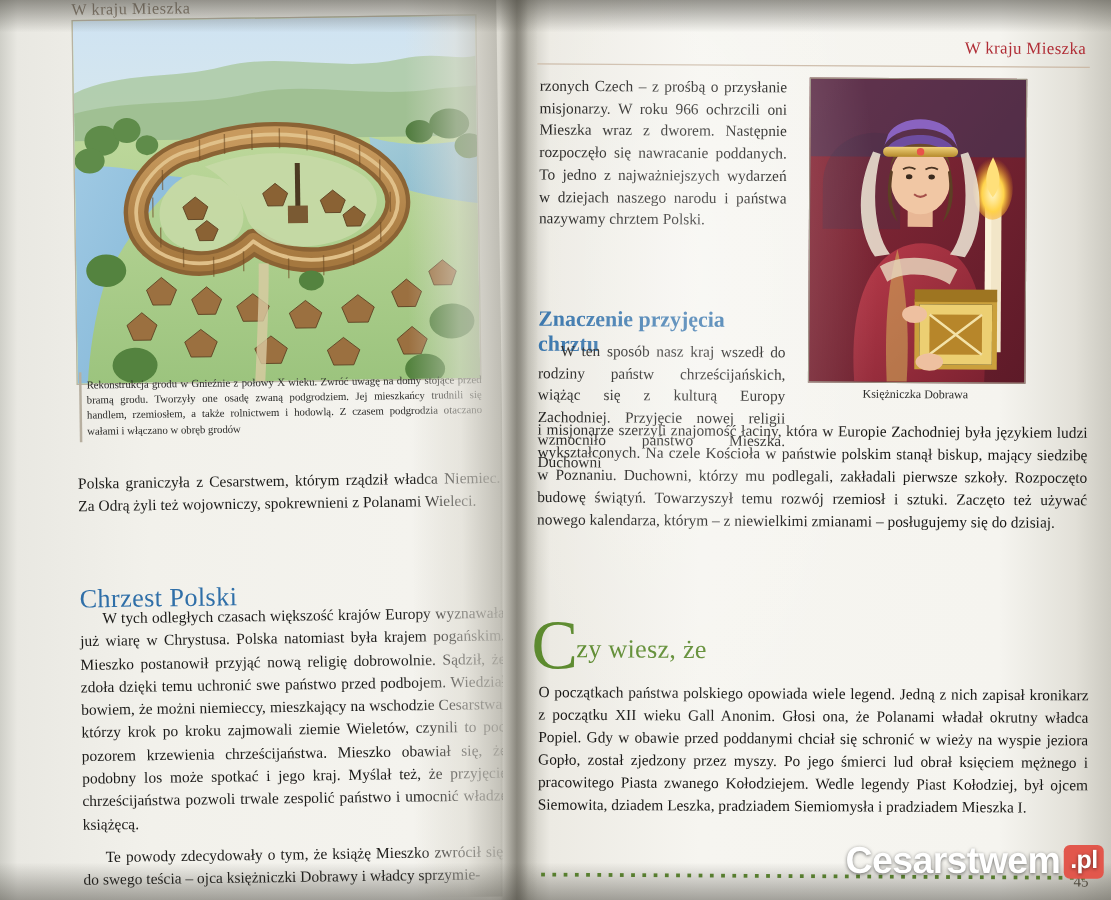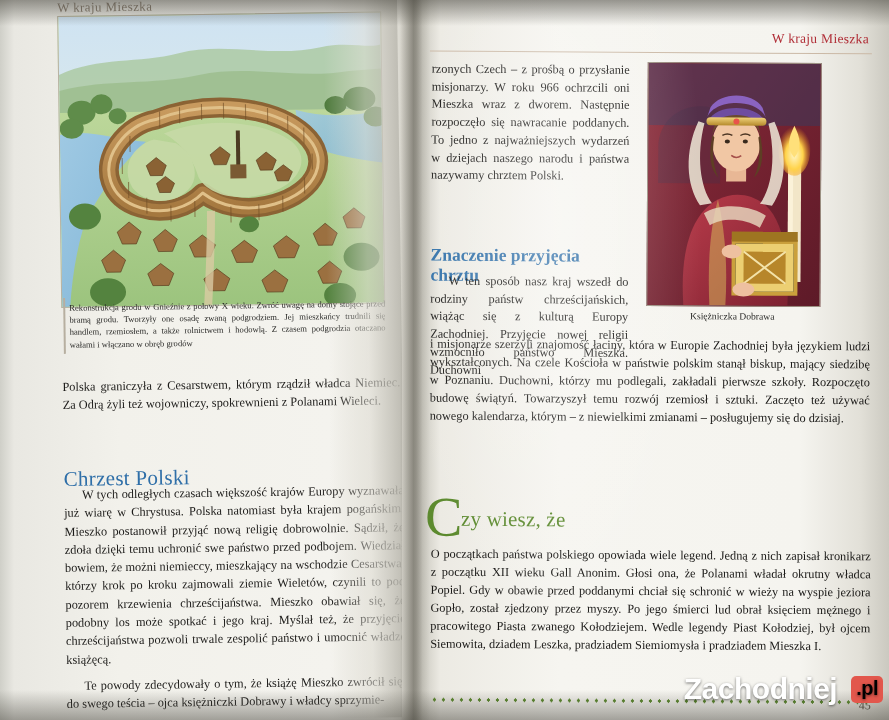--- a/index.html
+++ b/index.html
@@ -272,25 +272,25 @@
     font-family: "Liberation Sans", sans-serif;
     font-size: 30px;
     font-weight: bold;
     color: #ffffff;
     text-shadow: 0 1px 3px rgba(0,0,0,.55);
     letter-spacing: -.5px;
   }
   .wm-dot {
     display: inline-block;
     background: #e2574c;
-    color: #000000;
+    color: #ffffff;
     border-radius: 5px;
     font-size: 20px;
     padding: 1px 5px 3px 5px;
-    margin-left: 14px;
+    margin-left: 3px;
     vertical-align: 4px;
   }
   .glare {
     position: absolute;
     left: 430px; top: 0; width: 300px; height: 720px;
     background: radial-gradient(ellipse at 40% 30%, rgba(255,255,255,.30), rgba(255,255,255,0) 60%);
     pointer-events: none;
   }
 </style>
 </head>
@@ -533,16 +533,16 @@
       <div class="page-num">45</div>
     </div>
   </div>
 
   <div class="gutter"></div>
   <div class="glare"></div>
   <div class="page-shadow-top"></div>
   <div class="page-shadow-bottom"></div>
 
   <div class="watermark">
-    <span>Zachodniej</span><span class="wm-dot">.pl</span>
+    <span>Cesarstwem</span><span class="wm-dot">.pl</span>
   </div>
 
 </div>
 
 </body></html>

